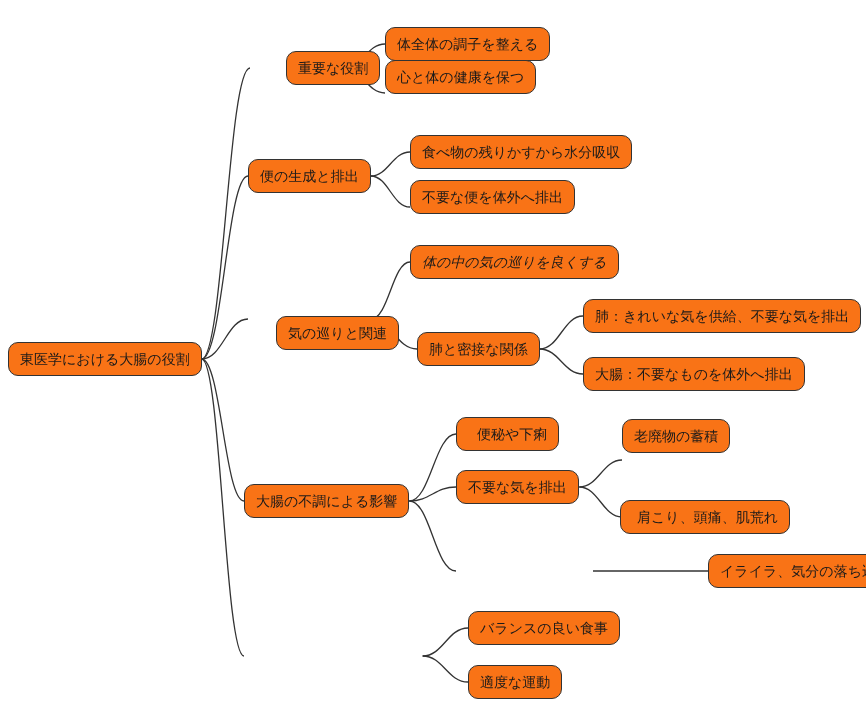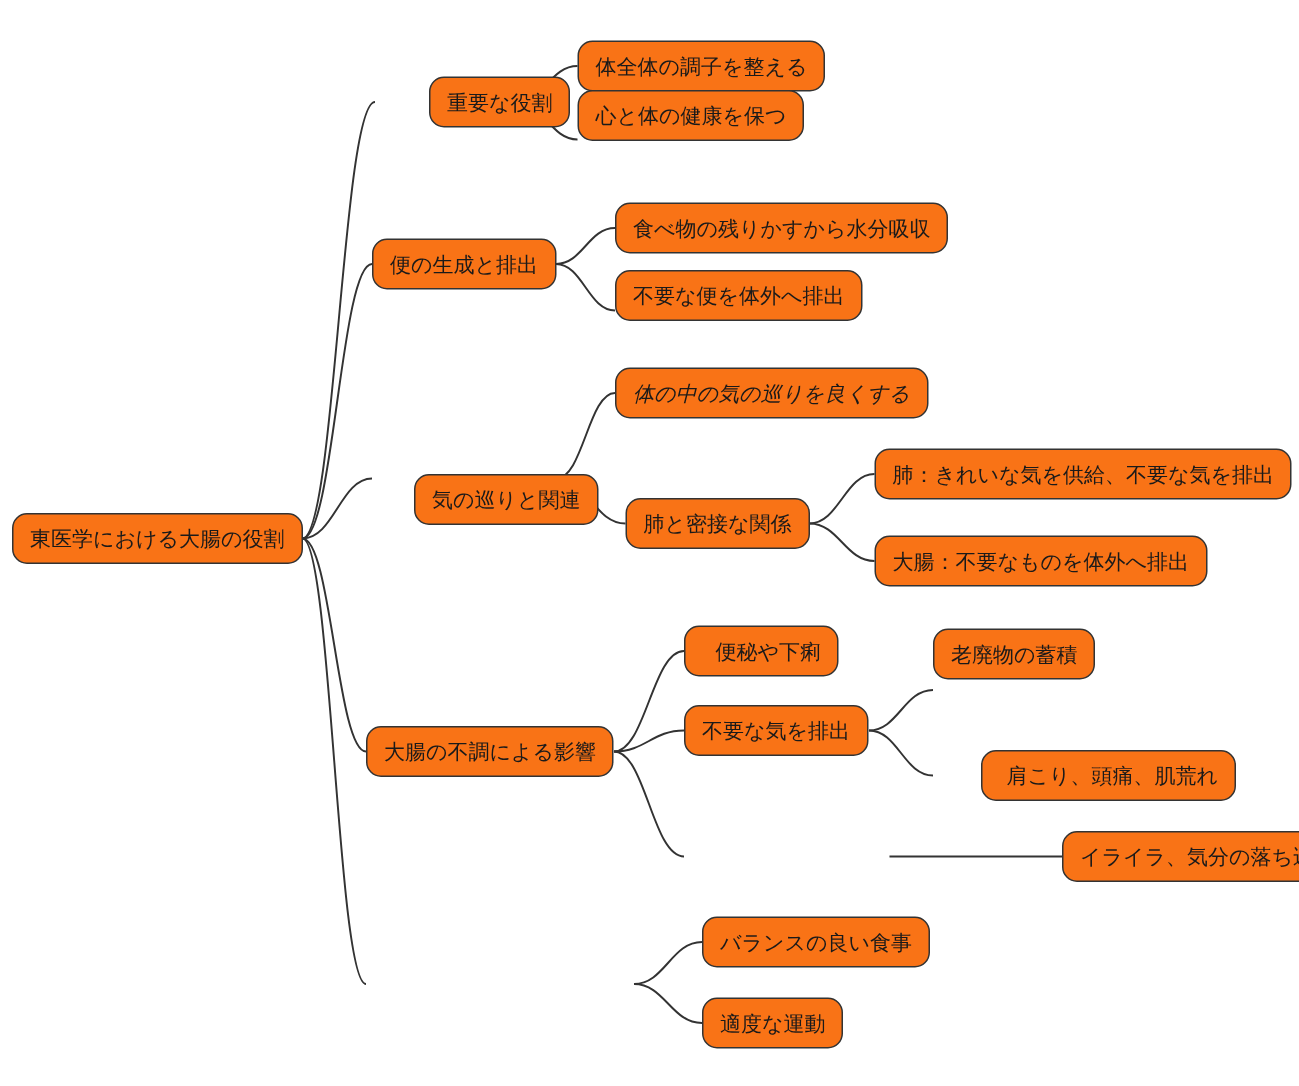--- a/index.html
+++ b/index.html
@@ -82,18 +82,18 @@
   <div class="node" id="n-b3" style="left:248px; top:316px;margin-left:28px;">気の巡りと関連</div>
   <div class="node" id="n-b3c1" style="left:410px; top:245px;font-style:italic;">体の中の気の巡りを良くする</div>
   <div class="node" id="n-b3c2" style="left:417px; top:332px;">肺と密接な関係</div>
   <div class="node" id="n-b3c2a" style="left:583px; top:299px;">肺：きれいな気を供給、不要な気を排出</div>
   <div class="node" id="n-b3c2b" style="left:583px; top:357px;">大腸：不要なものを体外へ排出</div>
 
   <div class="node" id="n-b4" style="left:244px; top:484px;">大腸の不調による影響</div>
   <div class="node" id="n-b4c1" style="left:456px; top:417px;padding-left:20px;">便秘や下痢</div>
   <div class="node" id="n-b4c2" style="left:456px; top:470px;">不要な気を排出</div>
   <div class="node" id="n-b4c2a" style="left:622px; top:419px;text-align:right;">老廃物の蓄積</div>
-  <div class="node" id="n-b4c2b" style="left:654px; top:500px;padding-left:16px;">肩こり、頭痛、肌荒れ</div>
+  <div class="node" id="n-b4c2b" style="left:620px; top:500px;padding-left:16px;">肩こり、頭痛、肌荒れ</div>
   <div class="node" id="n-b4c3a" style="left:708px; top:554px;">イライラ、気分の落ち込み</div>
 
   <div class="node" id="n-b5c1" style="left:468px; top:611px;">バランスの良い食事</div>
   <div class="node" id="n-b5c2" style="left:468px; top:665px;">適度な運動</div>
 </div>
 
 </body></html>

